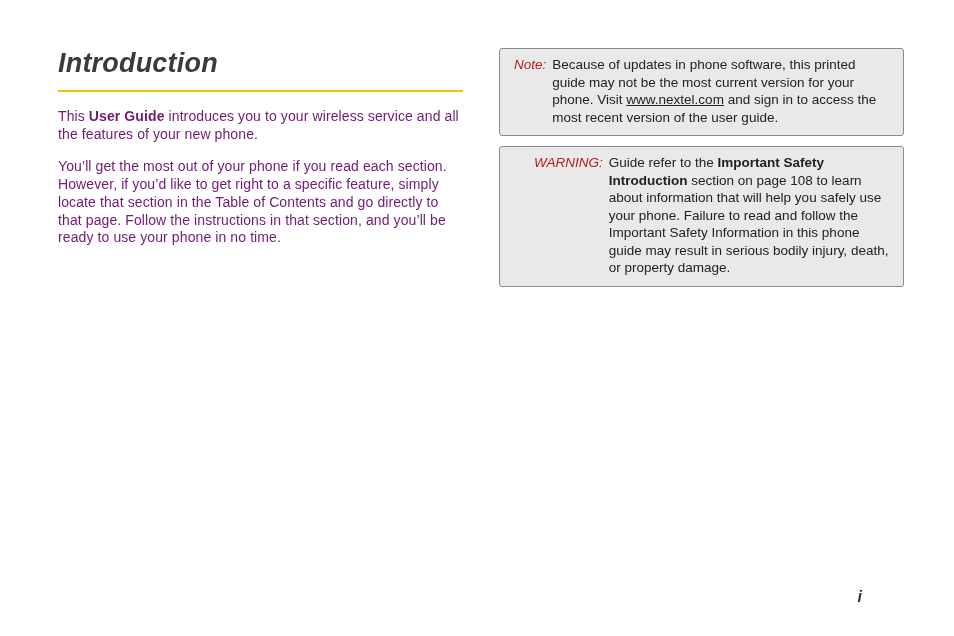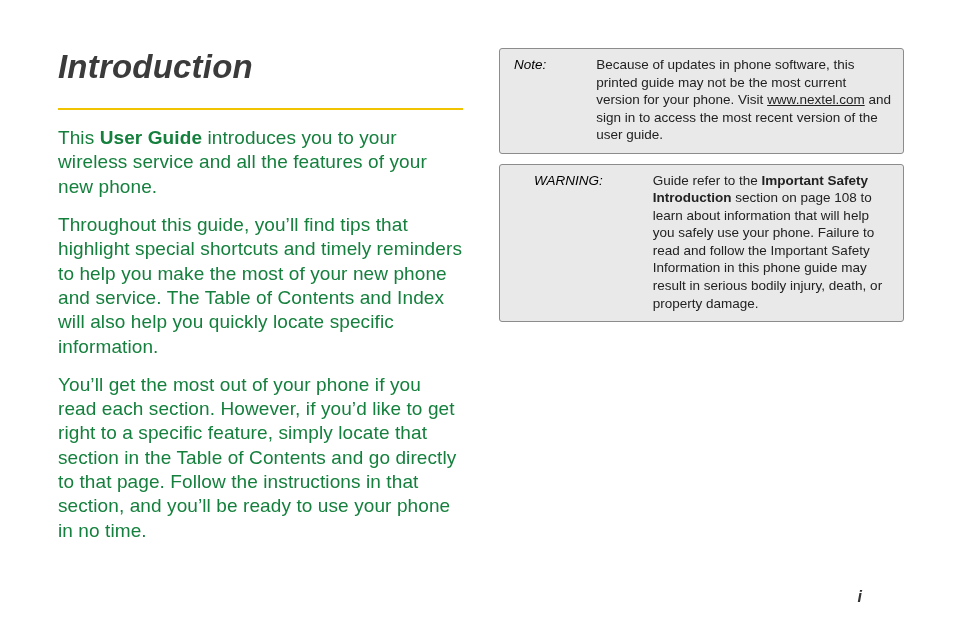--- a/index.html
+++ b/index.html
@@ -24,61 +24,60 @@
       flex: 1;
       max-width: 410px;
     }
     .col-right {
       flex: 1;
       max-width: 410px;
     }
     h1.title {
       font-style: italic;
       font-weight: 700;
-      font-size: 33px;
+      font-size: 27px;
       color: #3b3b3b;
-      margin-bottom: 22px;
+      margin-bottom: 11px;
       letter-spacing: 0.2px;
     }
     .rule {
       height: 2px;
       background: #f0c400;
       margin-bottom: 16px;
     }
     .para {
-      font-size: 19px;
+      font-size: 14px;
       line-height: 1.28;
-      color: #15803d;
+      color: #701a75;
       margin-bottom: 14px;
       letter-spacing: 0.1px;
     }
     .bold {
       font-weight: 700;
     }
     .callout {
       border: 1px solid #8c8c8c;
       border-radius: 3px;
       background: #e9e9e9;
       margin-bottom: 10px;
       padding: 7px 12px 9px 14px;
       display: flex;
       gap: 6px;
     }
     .callout-label {
       font-style: italic;
       font-size: 13.5px;
-      color: #000000;
+      color: #b91c1c;
       white-space: nowrap;
       line-height: 1.3;
     }
     .callout-body {
       font-size: 13.5px;
       line-height: 1.3;
       color: #222;
-      margin-left: 44px;
     }
     .callout-body .link {
       text-decoration: underline;
       color: #222;
     }
     .warning .callout-label {
       font-weight: 400;
       margin-left: 20px;
     }
     .page-number {
@@ -96,21 +95,20 @@
 
 <div class="page">
   <div class="col-left">
     <h1 class="title">Introduction</h1>
     <div class="rule"></div>
 
     <p class="para">
       <span>This </span><span class="bold">User Guide</span><span> introduces you to your wireless service and all the features of your new phone.</span>
     </p>
 
-    <p class="para">Throughout this guide, you’ll find tips that highlight special shortcuts and timely reminders to help you make the most of your new phone and service. The Table of Contents and Index will also help you quickly locate specific information.</p>
 
     <p class="para">You’ll get the most out of your phone if you read each section. However, if you’d like to get right to a specific feature, simply locate that section in the Table of Contents and go directly to that page. Follow the instructions in that section, and you’ll be ready to use your phone in no time.</p>
   </div>
 
   <div class="col-right">
 
     <div class="callout">
       <div class="callout-label">Note:</div>
       <div class="callout-body">
         <span>Because of updates in phone software, this printed guide may not be the most current version for your phone. Visit </span><span class="link">www.nextel.com</span><span> and sign in to access the most recent version of the user guide.</span>

